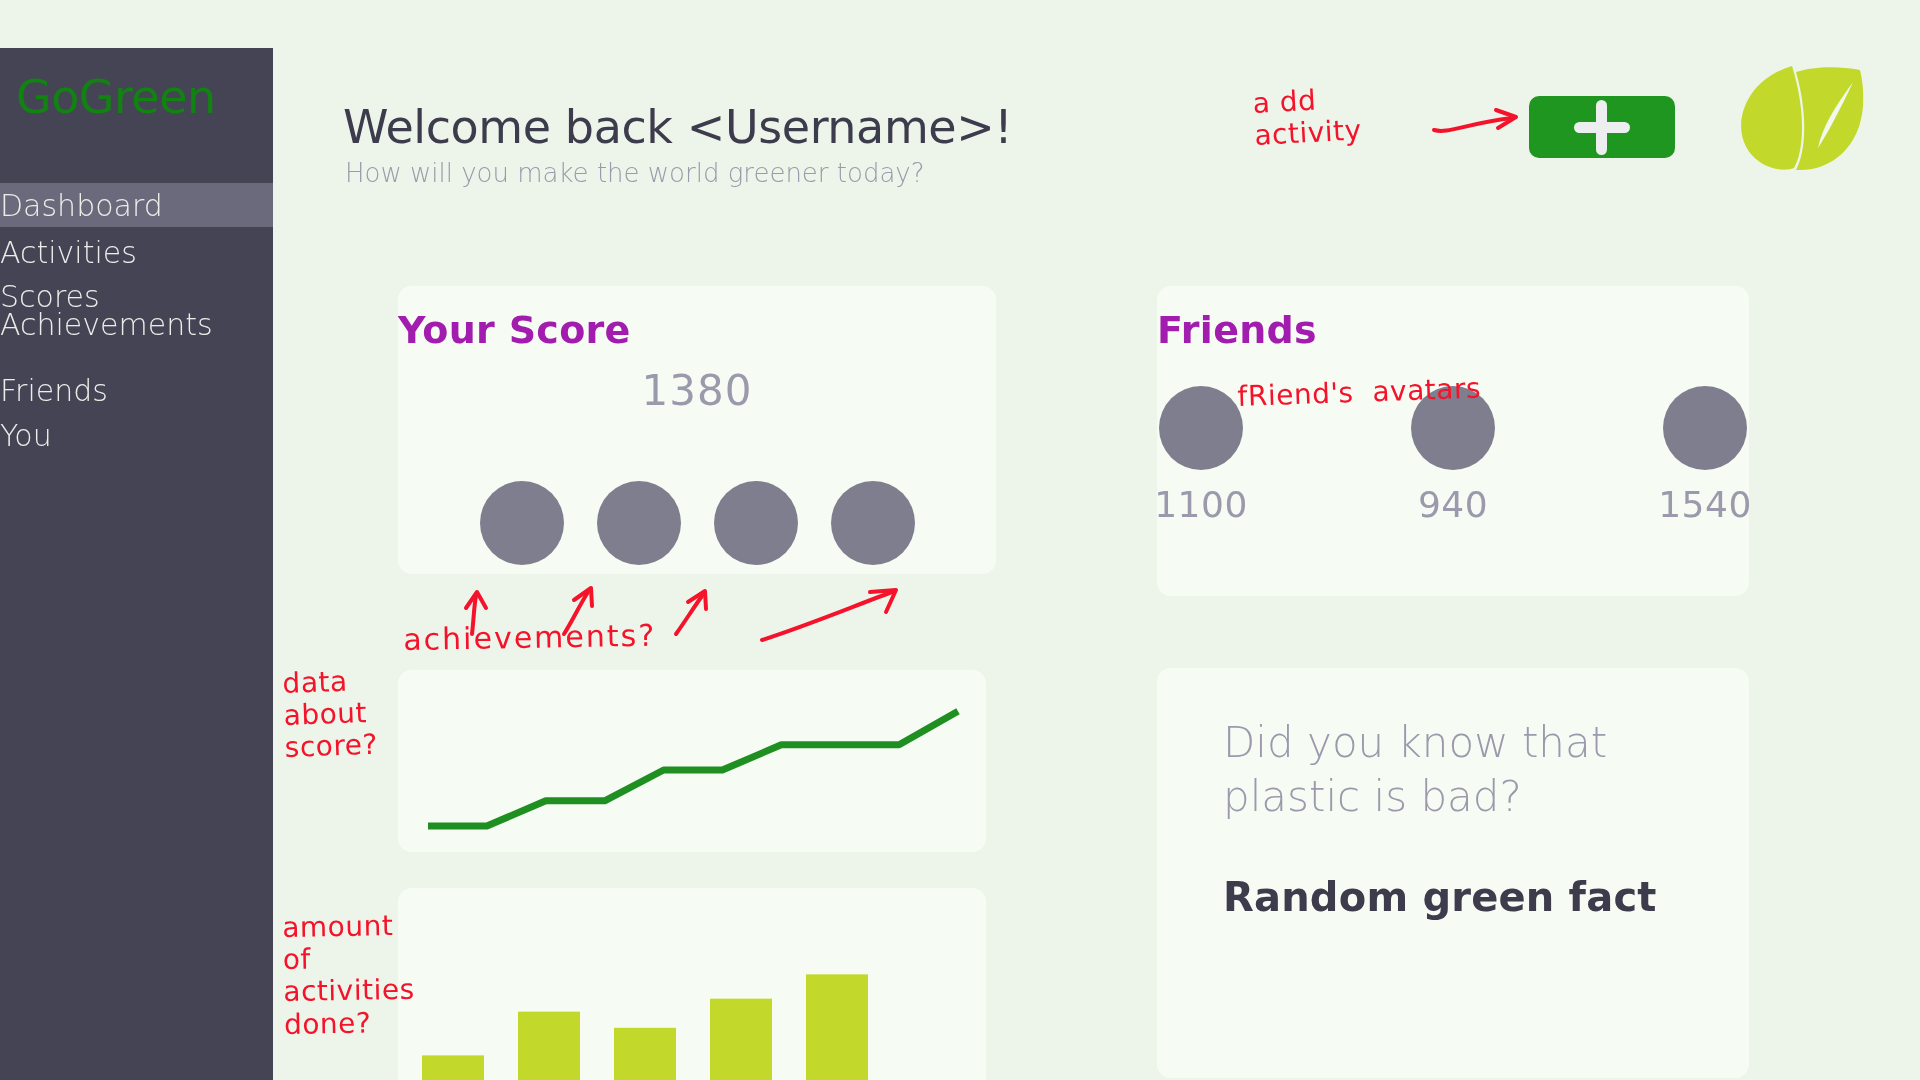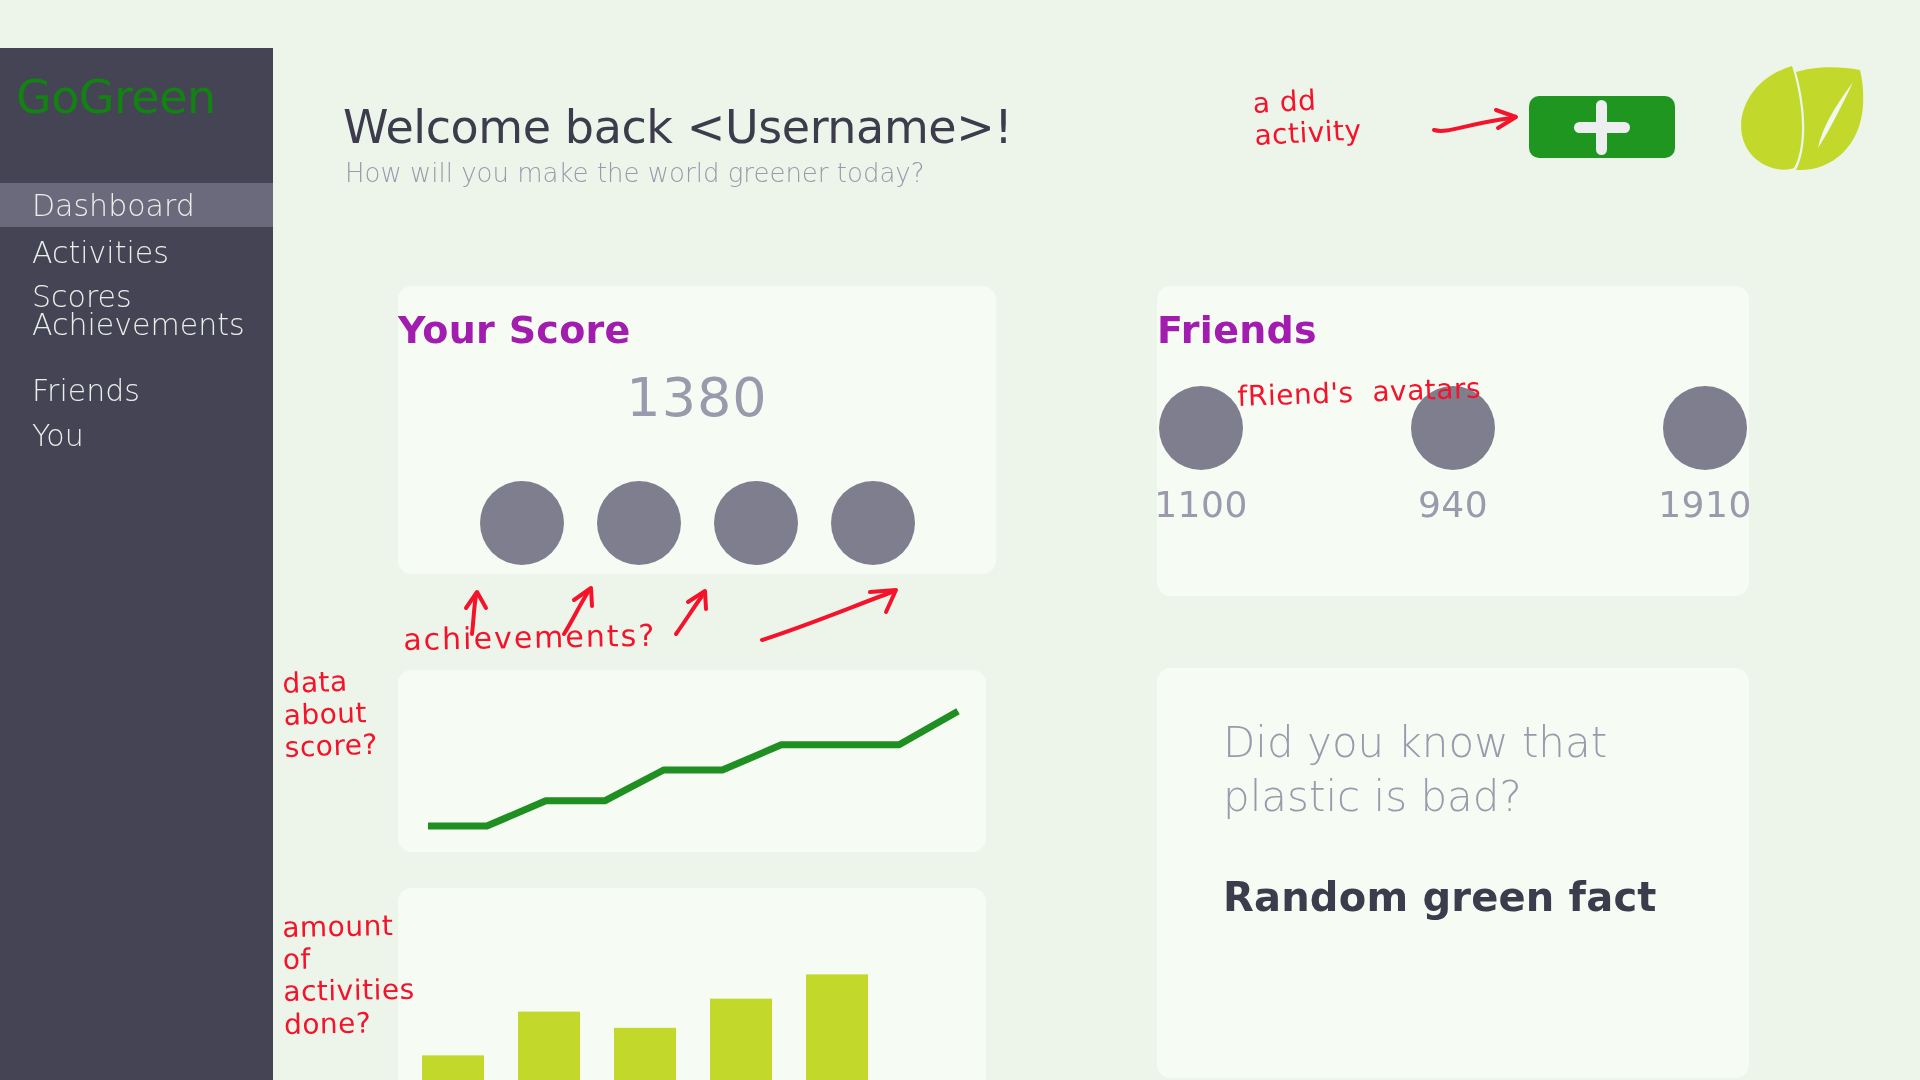--- a/index.html
+++ b/index.html
@@ -37,21 +37,21 @@
     letter-spacing: -0.5px;
     white-space: nowrap;
   }
   .nav-item {
     position: absolute;
     left: 0;
     width: 273px;
     height: 44px;
     display: flex;
     align-items: center;
-    padding-left: 32px;
+    padding-left: 0;
     font-size: 30px;
     font-weight: 300;
     color: #e8eee8;
     letter-spacing: 0px;
     white-space: nowrap;
   }
   .nav-item.active { background: #6b6a7c; }
 
   
   #welcome-title {
@@ -114,21 +114,21 @@
     font-size: 38px;
     font-weight: 700;
     color: #a21caf;
     letter-spacing: 0.3px;
   }
   #score-card .card-title { margin-top: 22px; }
   #friends-card .card-title { margin-top: 22px; }
 
   #score-value {
     text-align: center;
-    font-size: 54px;
+    font-size: 42px;
     font-weight: 400;
     color: #9a9aac;
     margin-top: 14px;
     letter-spacing: 1px;
   }
 
   .avatar-row {
     position: absolute;
     left: 0; width: 100%;
     display: flex;
@@ -254,21 +254,21 @@
       <div class="friend">
         <div class="avatar"></div>
         <div class="friend-score">1100</div>
       </div>
       <div class="friend">
         <div class="avatar"></div>
         <div class="friend-score">940</div>
       </div>
       <div class="friend">
         <div class="avatar"></div>
-        <div class="friend-score">1910</div>
+        <div class="friend-score">1540</div>
       </div>
     </div>
   </section>
 
   <section class="card" id="line-card">
     <svg id="line-chart-svg" width="588" height="182" viewBox="0 0 588 182">
         <polyline points="30.0,156.0 88.9,156.0 147.8,130.8 206.7,130.8 265.6,100.0 324.4,100.0 383.3,74.8 442.2,74.8 501.1,74.8 560.0,41.2" fill="none" stroke="#1f8f22" stroke-width="7" stroke-linejoin="round" stroke-linecap="butt"></polyline>
       </svg>
   </section>
 

